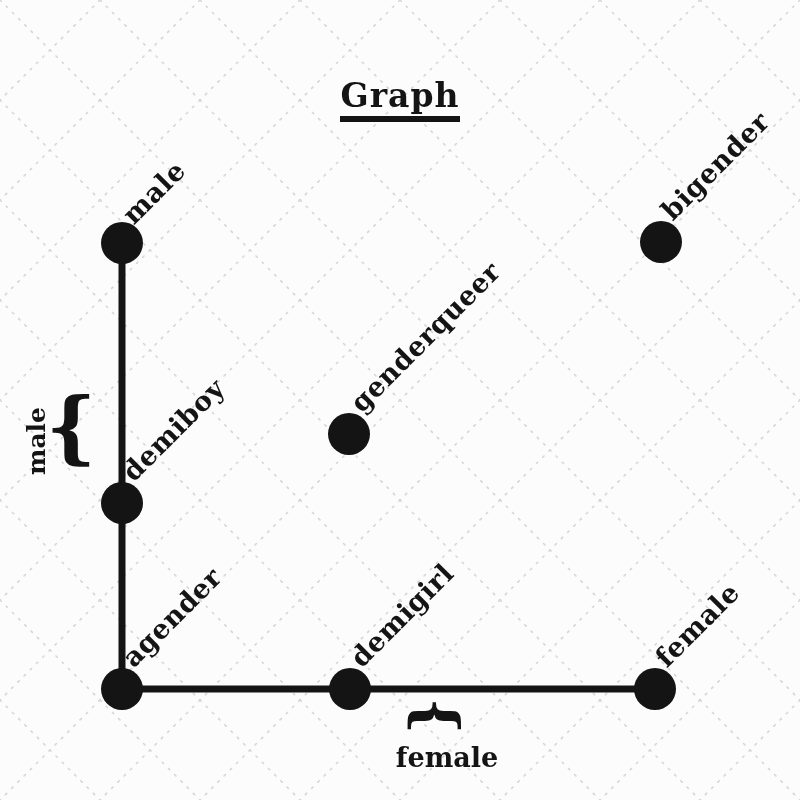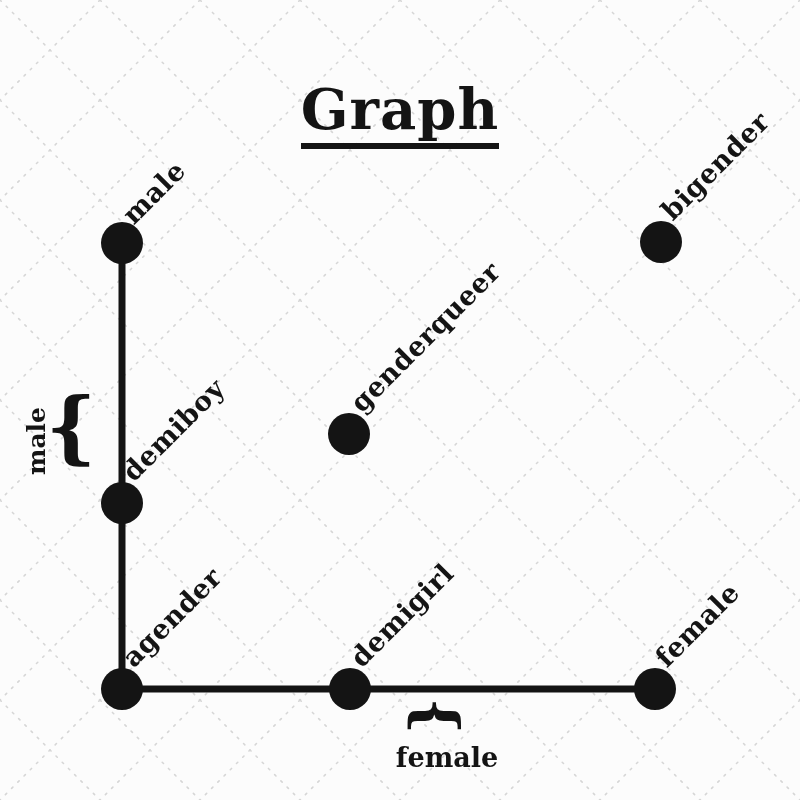--- a/index.html
+++ b/index.html
@@ -24,21 +24,21 @@
   }
   .title-wrap {
     position: absolute;
     left: 0;
     right: 0;
     top: 76px;
     text-align: center;
   }
   .title {
     display: inline-block;
-    font-size: 56px;
+    font-size: 33px;
     font-weight: 700;
     color: #141414;
     letter-spacing: 1px;
     border-bottom: 6px solid #141414;
     padding-bottom: 1px;
   }
   .node-label {
     position: absolute;
     transform-origin: 0 100%;
     transform: rotate(-45deg);

